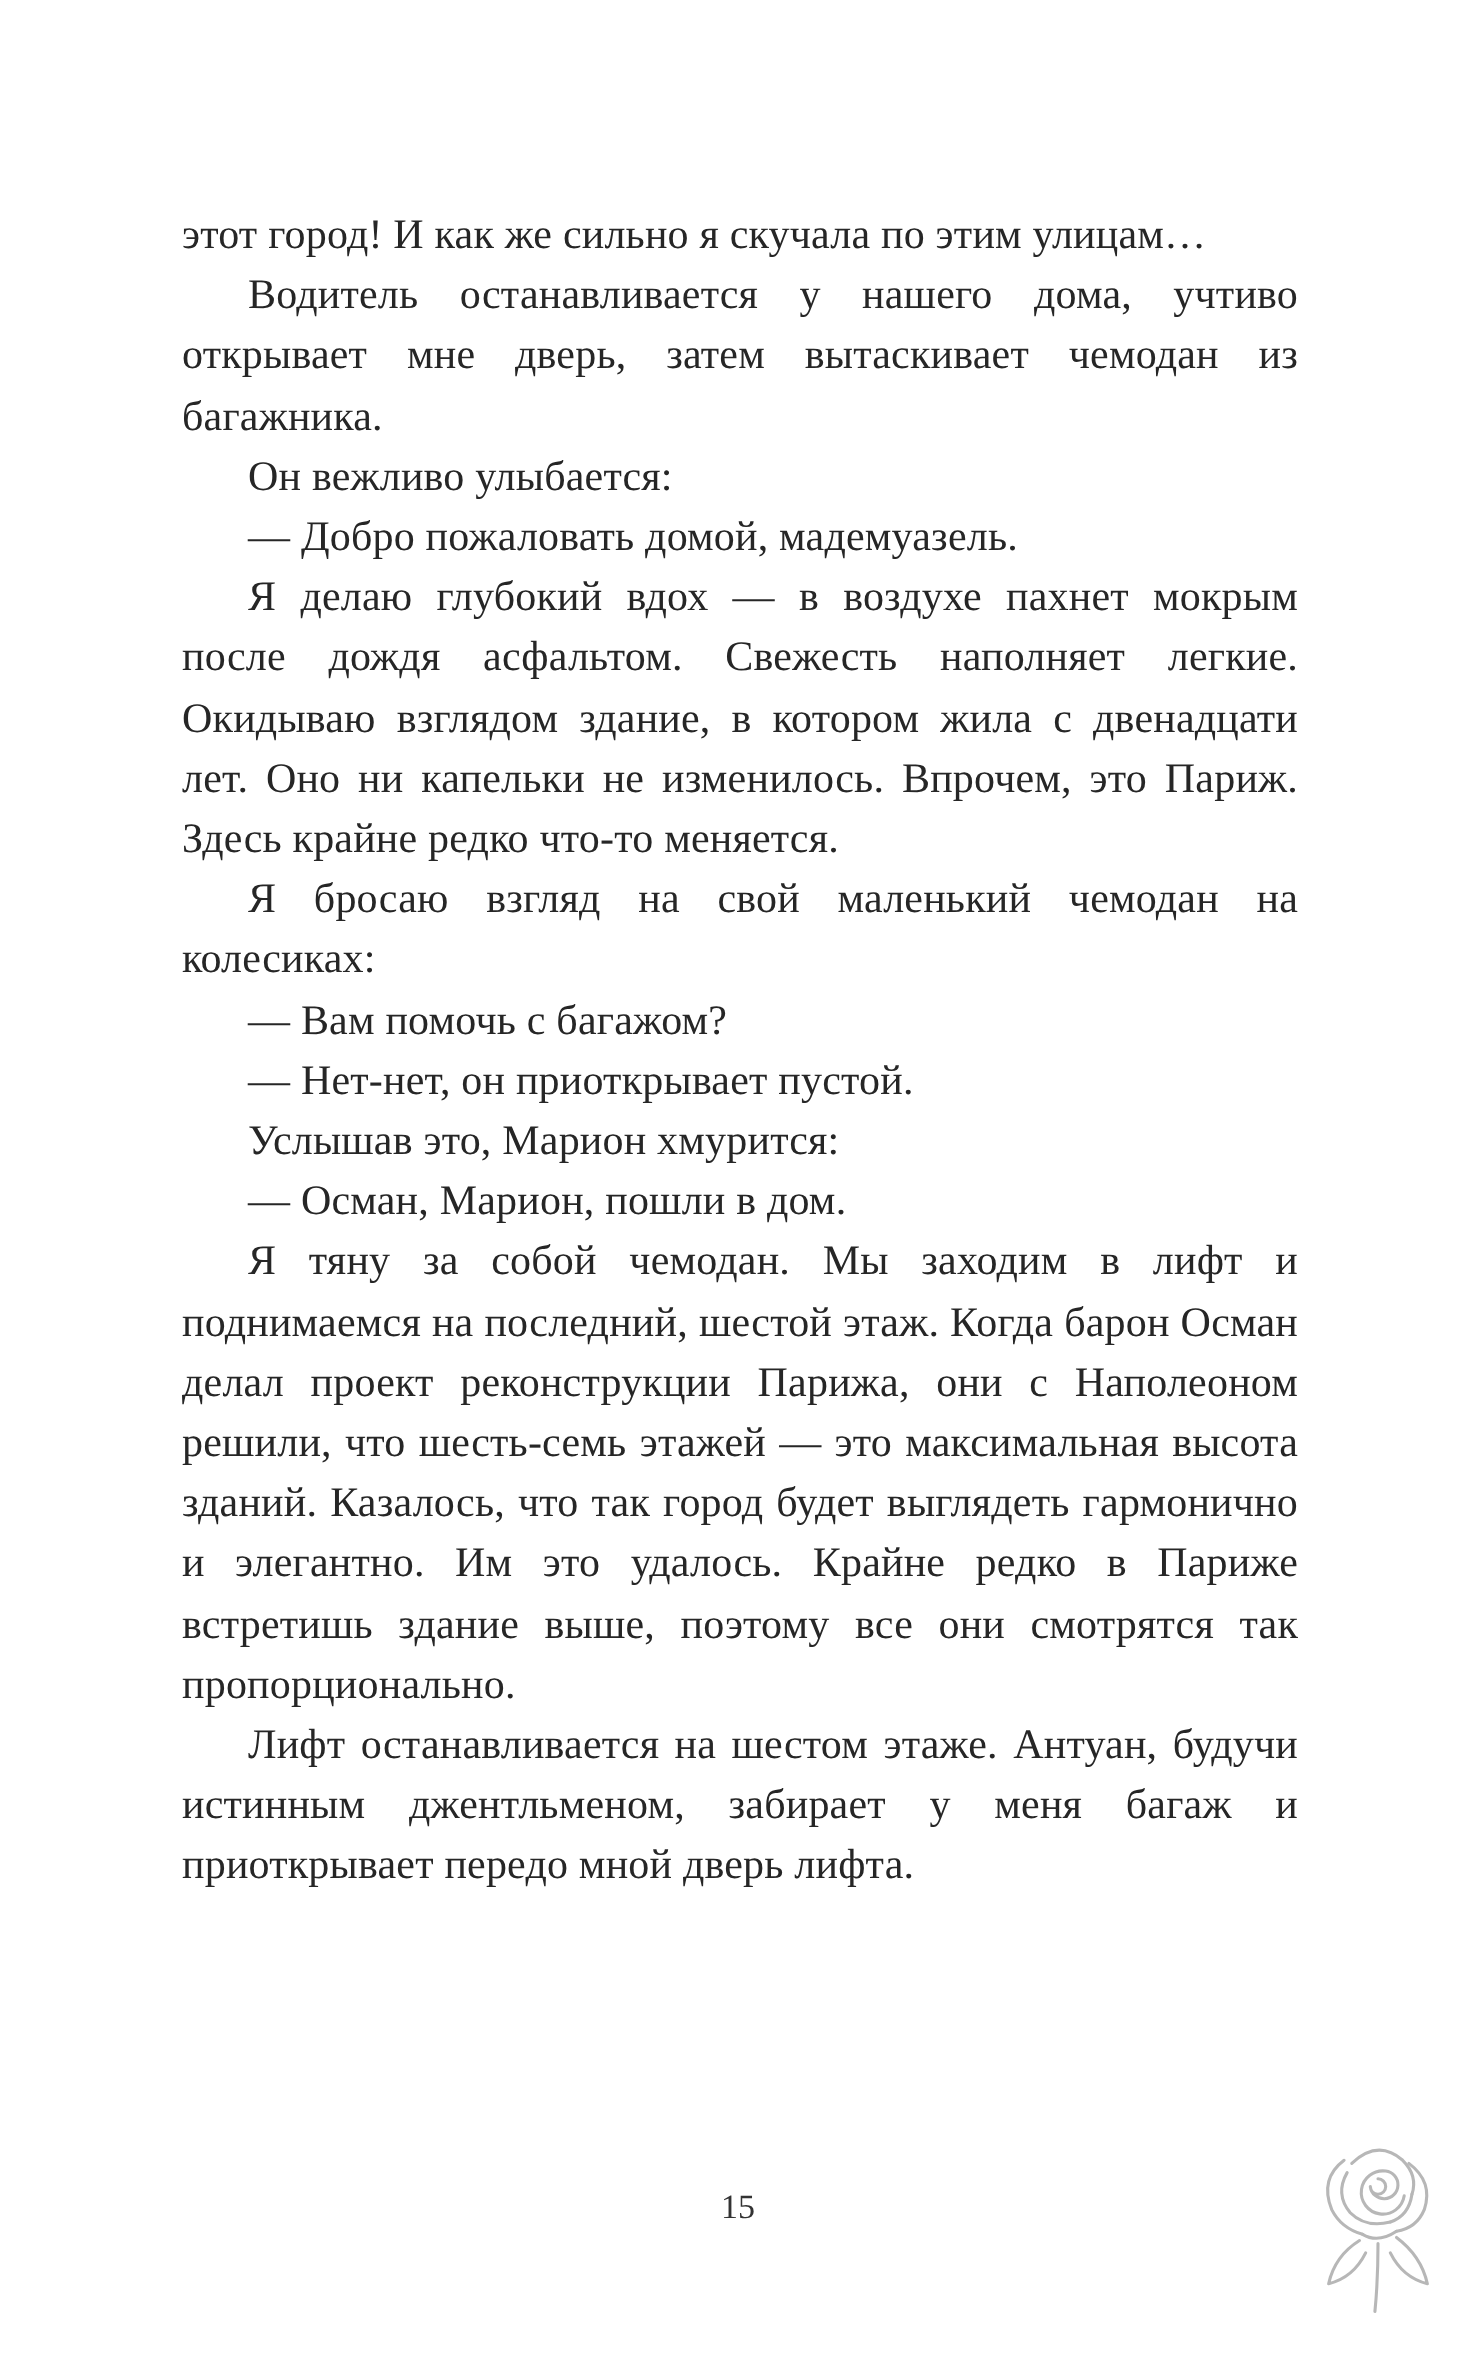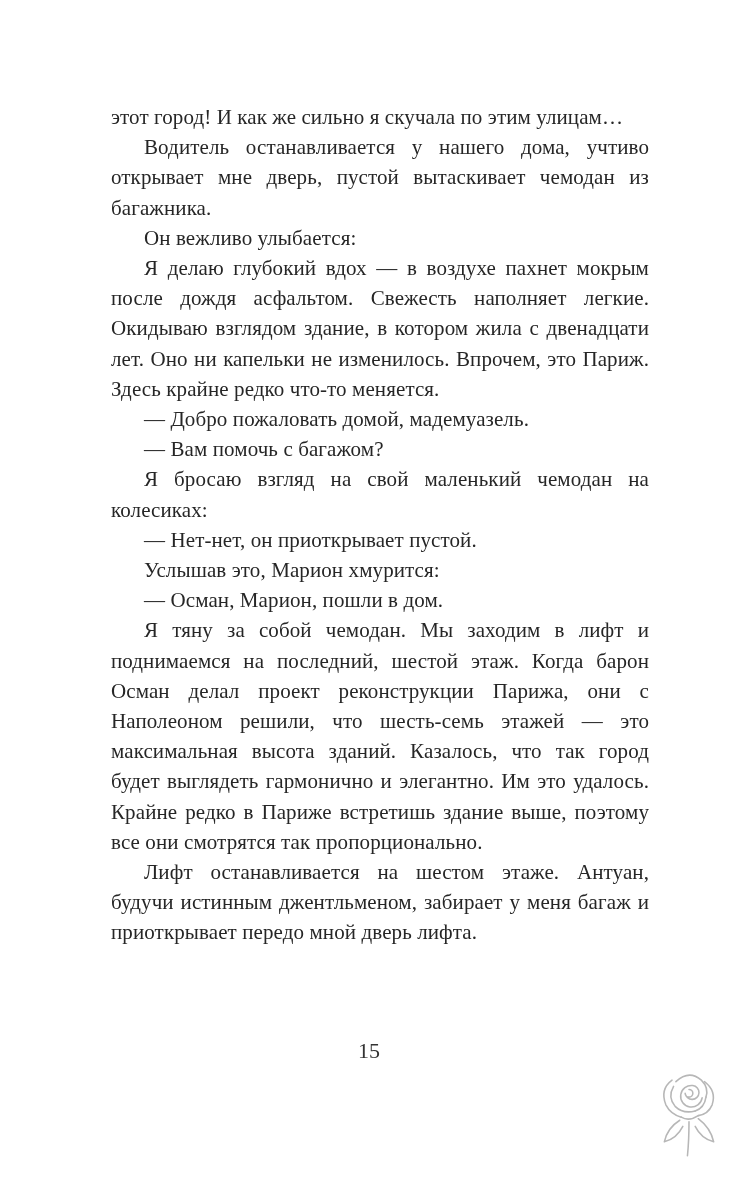--- a/index.html
+++ b/index.html
@@ -24,56 +24,55 @@
     left: 91px;
     top: 102px;
     width: 558px;
     font-size: 21px;
     line-height: 30.2px;
     text-align: justify;
     letter-spacing: 0.1px;
   }
   .text-block p {
     text-indent: 33px;
-    margin-left: 20px;
   }
   .text-block p.no-indent {
     text-indent: 0;
   }
   .page-number {
     position: absolute;
-    top: 1038px;
+    top: 1094px;
     left: 0;
     width: 100%;
     text-align: center;
-    font-size: 22px;
+    font-size: 17px;
     color: #333333;
   }
   .rose {
     position: absolute;
     right: 10px;
     bottom: 16px;
     width: 78px;
     height: 108px;
   }
   .rose svg { width: 100%; height: 100%; }
 </style>
 </head>
 <body>
 
 <div class="page">
 
   <div class="text-block">
     <p class="no-indent">этот город! И как же сильно я скучала по этим улицам…</p>
-    <p>Водитель останавливается у нашего дома, учтиво открывает мне дверь, пустой вытаскивает чемодан из багажника.</p>
+    <p>Водитель останавливается у нашего дома, учтиво открывает мне дверь, затем вытаскивает чемодан из багажника.</p>
     <p>Он вежливо улыбается:</p>
+    <p>— Добро пожаловать домой, мадемуазель.</p>
     <p>Я делаю глубокий вдох — в воздухе пахнет мокрым после дождя асфальтом. Свежесть наполняет легкие. Окидываю взглядом здание, в котором жила с двенадцати лет. Оно ни капельки не изменилось. Впрочем, это Париж. Здесь крайне редко что-то меняется.</p>
-    <p>— Добро пожаловать домой, мадемуазель.</p>
+    <p>Я бросаю взгляд на свой маленький чемодан на колесиках:</p>
     <p>— Вам помочь с багажом?</p>
-    <p>Я бросаю взгляд на свой маленький чемодан на колесиках:</p>
     <p>— Нет-нет, он приоткрывает пустой.</p>
     <p>Услышав это, Марион хмурится:</p>
     <p>— Осман, Марион, пошли в дом.</p>
     <p>Я тяну за собой чемодан. Мы заходим в лифт и поднимаемся на последний, шестой этаж. Когда барон Осман делал проект реконструкции Парижа, они с Наполеоном решили, что шесть-семь этажей — это максимальная высота зданий. Казалось, что так город будет выглядеть гармонично и элегантно. Им это удалось. Крайне редко в Париже встретишь здание выше, поэтому все они смотрятся так пропорционально.</p>
     <p>Лифт останавливается на шестом этаже. Антуан, будучи истинным джентльменом, забирает у меня багаж и приоткрывает передо мной дверь лифта.</p>
   </div>
 
   <div class="page-number">15</div>
 
   <div class="rose">

